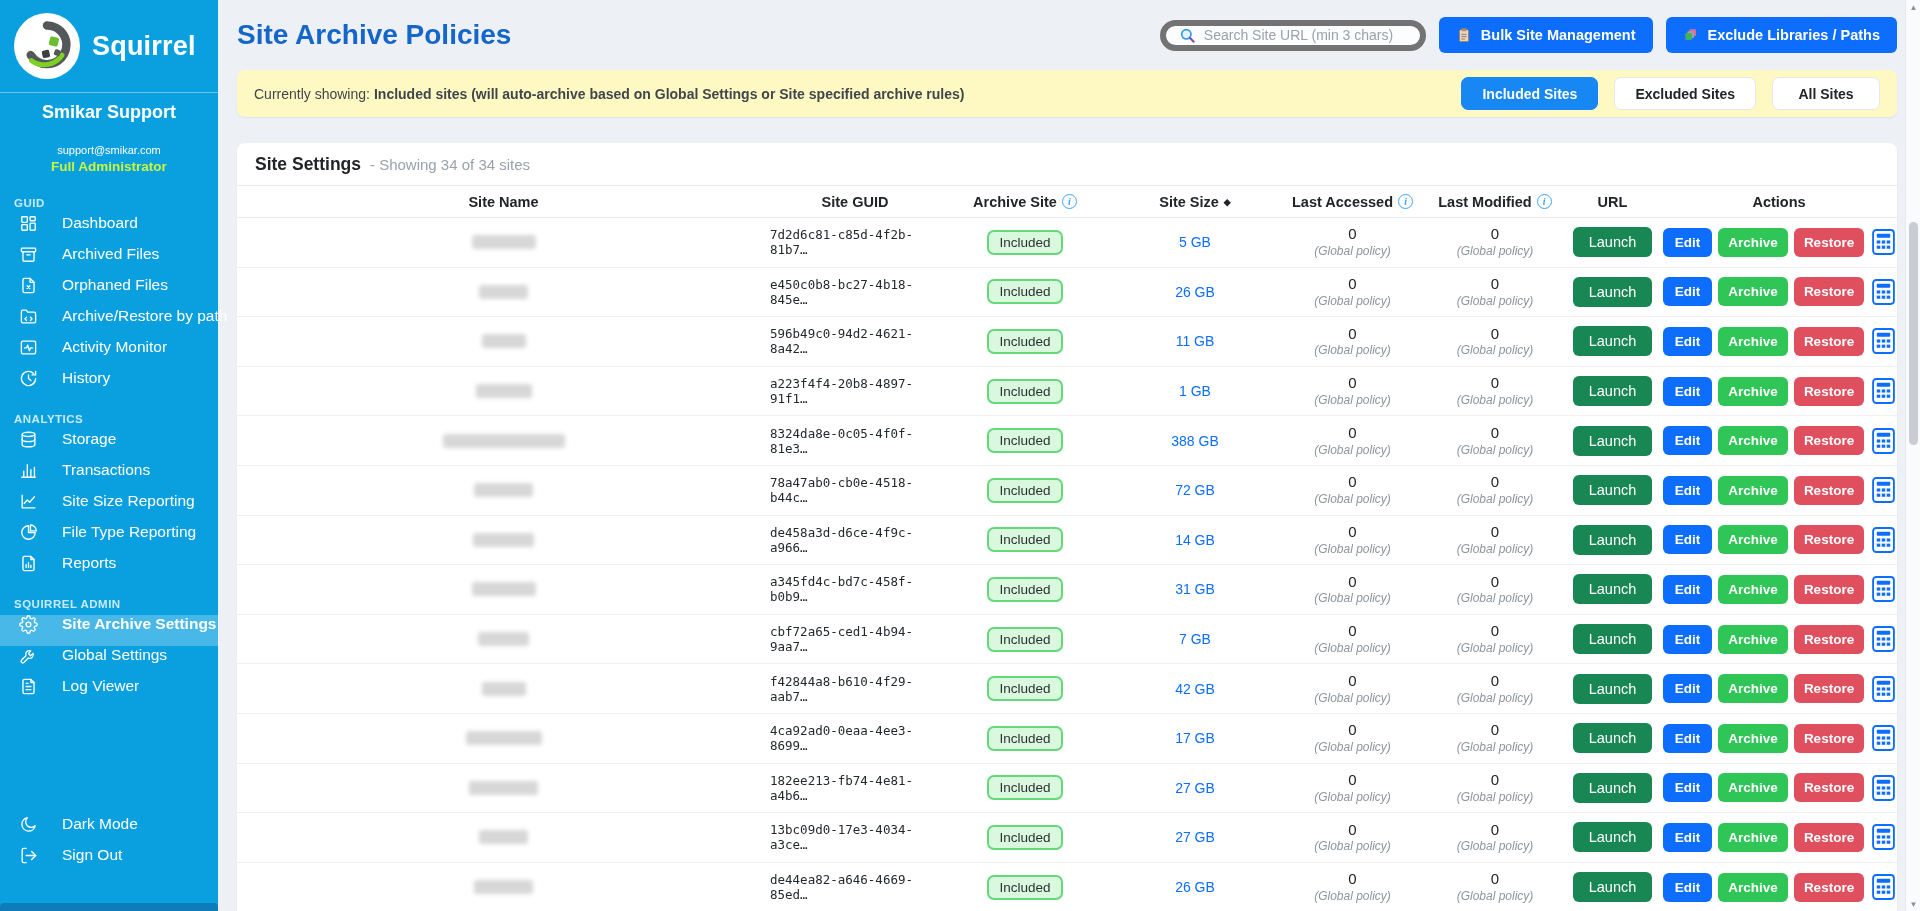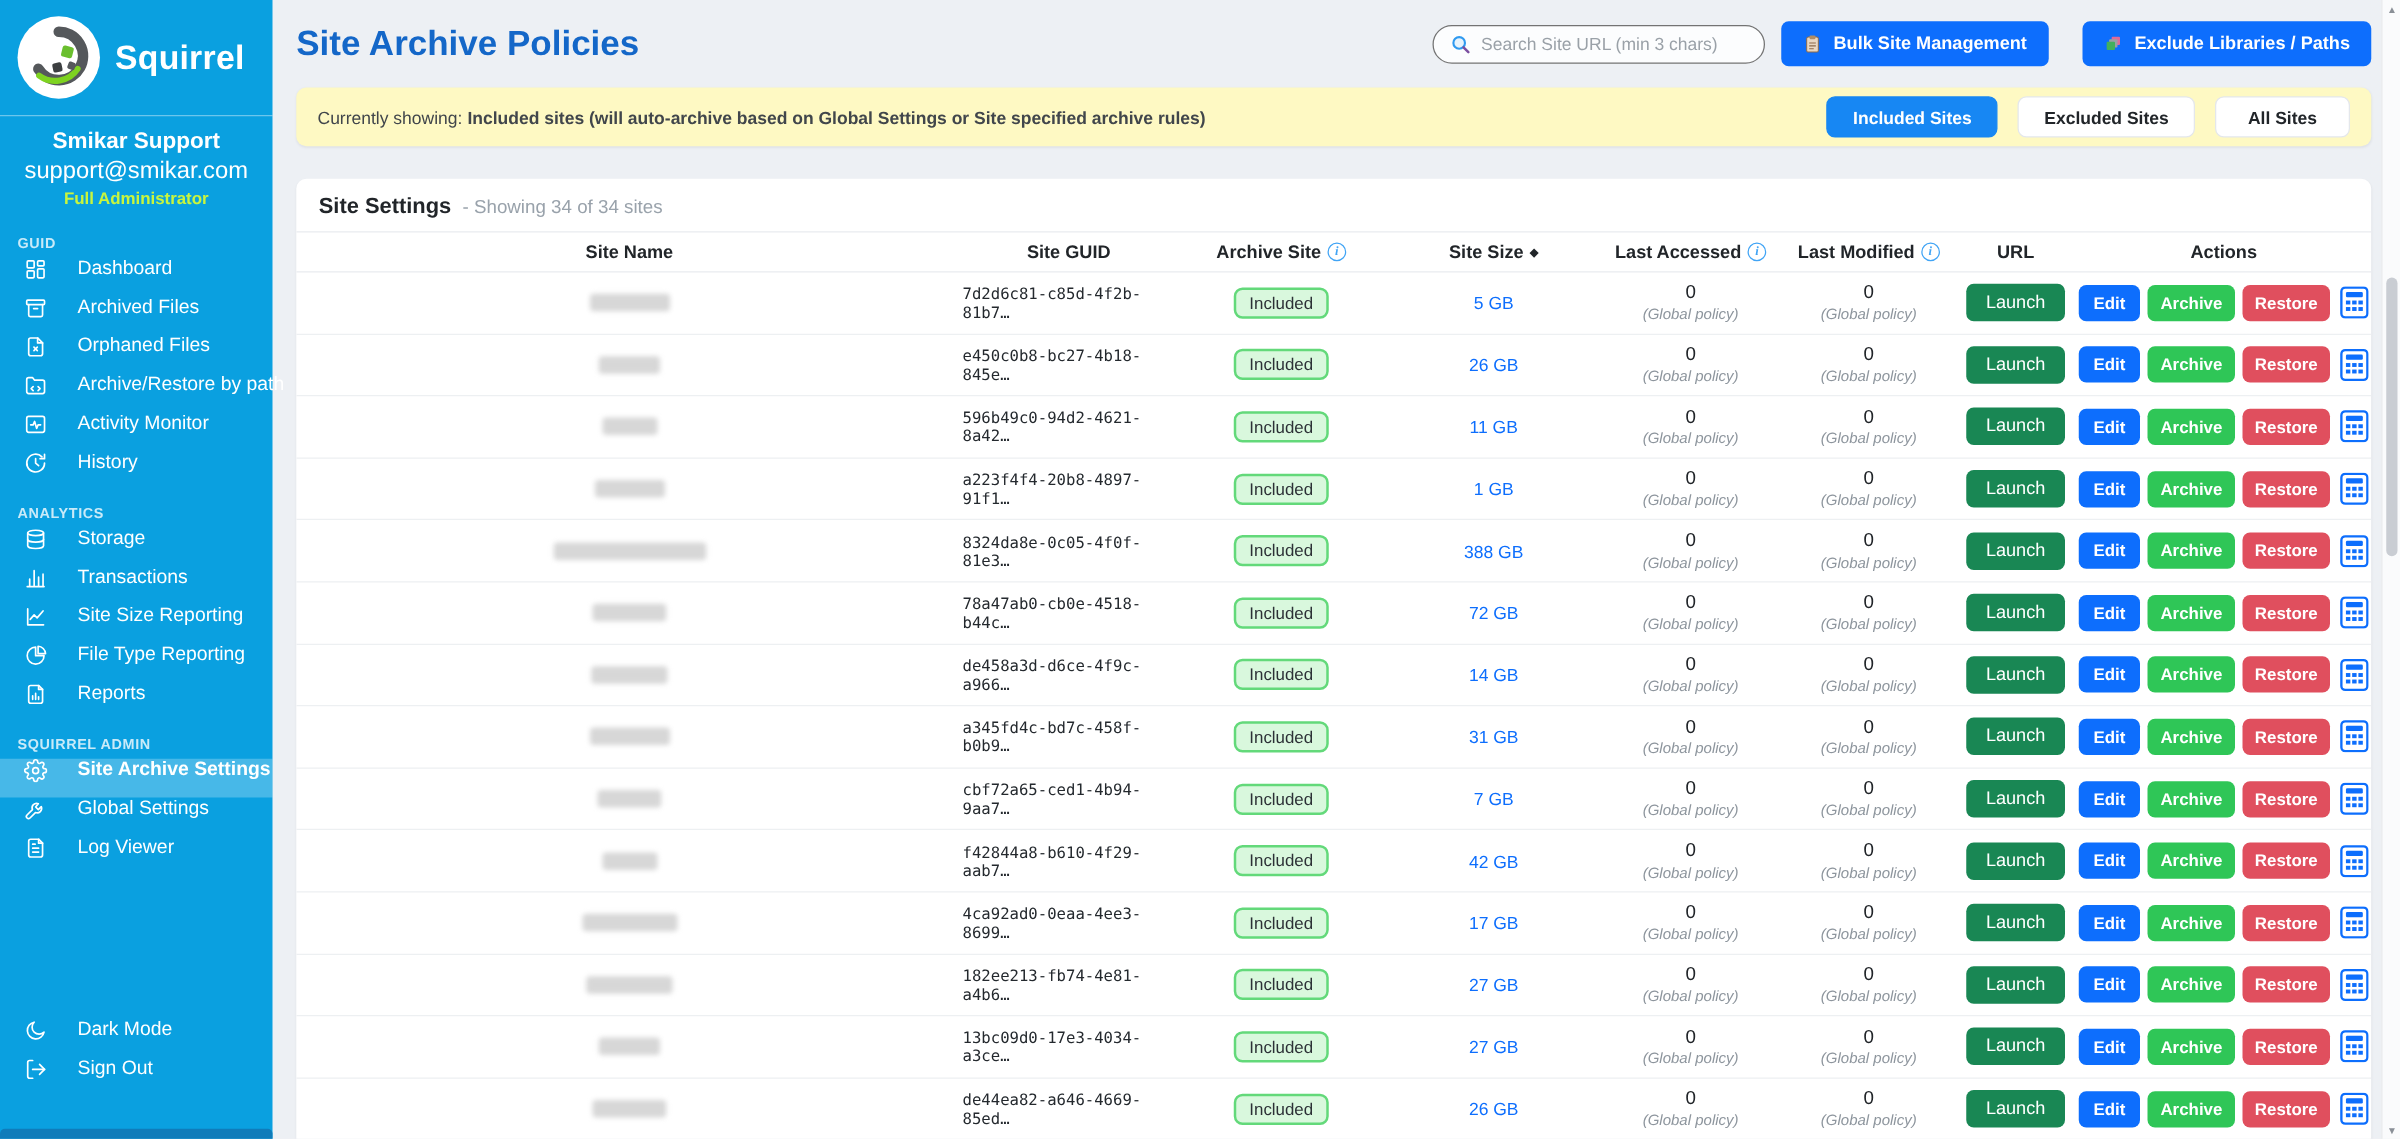--- a/index.html
+++ b/index.html
@@ -14,36 +14,36 @@
   
   .sidebar{position:fixed;left:0;top:0;width:218px;height:911px;background:var(--sidebar-blue);
     display:flex;flex-direction:column;color:#fff;z-index:5}
   .brand{display:flex;align-items:center;gap:12px;padding:13px 10px 13px 14px}
   .logo{width:66px;height:66px;background:#fff;border-radius:50%;flex:0 0 66px;
     display:flex;align-items:center;justify-content:center;overflow:hidden}
   .brand-name{font-size:27px;font-weight:bold;letter-spacing:.2px}
   .sb-divider{height:1px;background:rgba(255,255,255,.4)}
   .user{text-align:center;padding:9px 6px 10px}
   .user-name{font-size:18px;font-weight:bold}
-  .user-email{font-size:19px;margin-top:3px}
+  .user-email{font-size:11px;margin-top:21px}
   .user-role{font-size:13.5px;font-weight:bold;color:var(--role-yellow-green);margin-top:3px}
   .sec-label{padding:13px 14px 5px;font-size:11.5px;font-weight:bold;color:rgba(255,255,255,.78);letter-spacing:.5px}
   .sb-item{display:flex;align-items:flex-start;gap:24px;height:31px;padding:0 10px 0 19px;font-size:15.5px;cursor:pointer;white-space:nowrap}
   .sb-item.active{background:rgba(255,255,255,.25);font-weight:bold}
   .sb-ico{width:19px;height:19px;flex:0 0 19px;display:flex;align-items:center}
   .sb-ico svg{width:19px;height:19px;stroke:#fff;fill:none;stroke-width:1.7;stroke-linecap:round;stroke-linejoin:round}
   .sb-spacer{flex:1}
   .sb-footer{padding-bottom:26px}
   .sb-strip{height:8px;background:#0f7cba;border-radius:4px 4px 0 0}
   
   .main{margin-left:218px;margin-right:15px;padding:0 8px 16px 19px}
   .topbar{display:flex;justify-content:space-between;align-items:center;padding-top:17px}
   .page-title{color:var(--title-blue);font-size:28px;font-weight:bold}
   .top-right{display:flex;align-items:center;gap:13px}
-  .search{width:266px;height:31px;border:1px solid #737373;border-radius:16px;background:#fcfdfe;
+  .search{width:266px;height:31px;border:6px solid #737373;border-radius:16px;background:#fcfdfe;
     display:flex;align-items:center;gap:8px;padding:0 13px}
   .search input{border:none;outline:none;background:transparent;font-size:14px;color:#495057;width:100%;
     font-family:"Liberation Sans",sans-serif}
   .search input::placeholder{color:#9aa1a8}
   .btn-top{background:var(--primary);color:#fff;border:none;border-radius:6px;height:36px;padding:0 17px;
     font-size:14.5px;font-weight:600;display:flex;align-items:center;gap:9px;cursor:pointer;
     font-family:"Liberation Sans",sans-serif}
   
   .filter-bar{background:#fef9c3;border-radius:8px;margin-top:17px;height:47px;display:flex;align-items:center;
     justify-content:space-between;padding:0 17px;box-shadow:0 1px 2px rgba(16,24,40,.06)}
@@ -282,21 +282,21 @@
     <div class="top-right">
       <div class="search">
         <span style="display:flex">
           <svg width="17" height="17" viewBox="0 0 22 22">
             <circle cx="9.5" cy="9.5" r="6" stroke="#2f9af0" stroke-width="2.2" fill="#e7f3fc"></circle>
             <path d="M14 14l5 5" stroke="#7b4fa0" stroke-width="2.6" stroke-linecap="round"></path>
           </svg>
         </span>
         <input type="text" placeholder="Search Site URL (min 3 chars)" style="">
       </div>
-      <div style="display:flex;gap:27px">
+      <div style="display:flex;gap:13px">
           <button class="btn-top">
             <span style="display:flex">
               <svg viewBox="0 0 24 24" width="16" height="16">
                 <rect x="5" y="4" width="14" height="18" rx="2" fill="#e9d7c2" stroke="#8d6b4b" stroke-width="1.2"></rect>
                 <rect x="8.5" y="2" width="7" height="4.5" rx="1" fill="#b08d64"></rect>
                 <path d="M8 11h8M8 14.5h8M8 18h5.5" stroke="#8d6b4b" stroke-width="1.3"></path>
               </svg>
             </span>
             <span>Bulk Site Management</span>
           </button>

